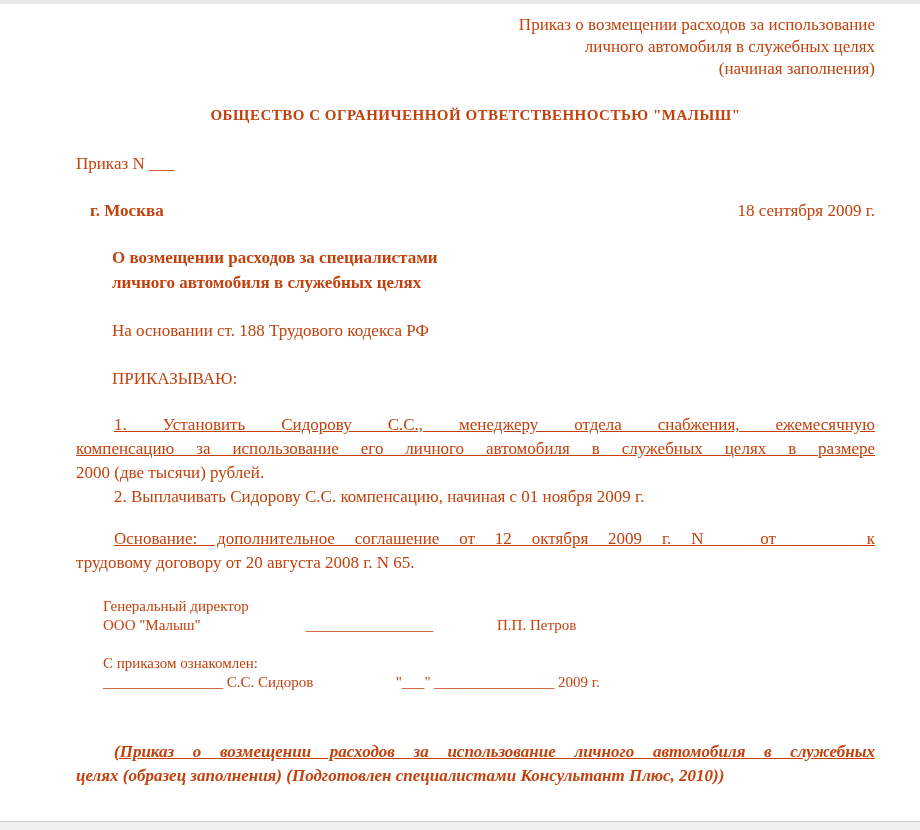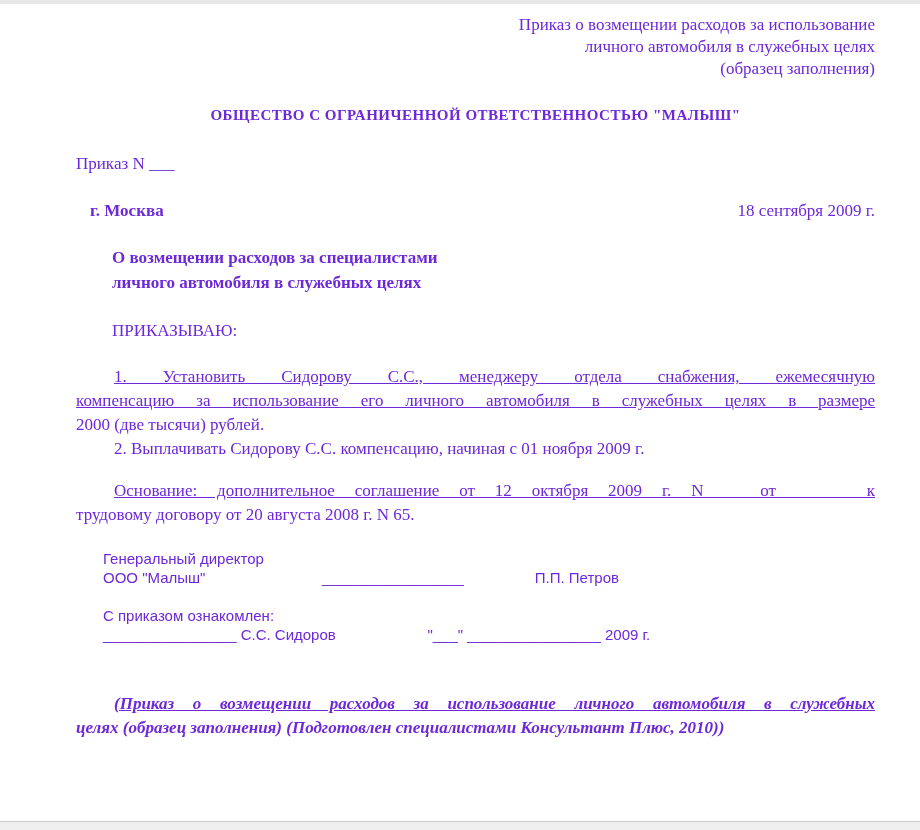--- a/index.html
+++ b/index.html
@@ -2,21 +2,21 @@
 <html><head>
 <meta charset="utf-8">
 <style>
   * { margin: 0; padding: 0; box-sizing: border-box; }
   html, body { background: #ffffff; }
   .page {
     position: relative;
     width: 920px;
     height: 830px;
     background: #ffffff;
-    color: #6d28d9;
+    color: #c2410c;
     font-family: "Liberation Serif", "DejaVu Serif", serif;
     overflow: hidden;
   }
   .top-strip {
     position: absolute;
     top: 0; left: 0; right: 0;
     height: 4px;
     background: #e7e7e7;
   }
   .content {
@@ -69,21 +69,21 @@
   .jline {
     line-height: 24px;
     text-align: justify;
     text-align-last: justify;
     text-decoration: underline;
   }
   .indent { text-indent: 38px; }
   .signature {
     margin-top: 22px;
     margin-left: 27px;
-    font-family: Liberation Sans, sans-serif;
+    font-family: Liberation Serif, serif;
     font-size: 15px;
     line-height: 19px;
   }
   .mline { white-space: pre; min-height: 19px; }
   .footer-note {
     margin-top: 48px;
     font-weight: bold;
     font-style: italic;
     line-height: 25px;
   }
@@ -99,37 +99,38 @@
 <body>
 
 <div class="page">
   <div class="top-strip"></div>
 
   <div class="content">
 
     <div class="header-caption">
       <div>Приказ о возмещении расходов за использование</div>
       <div>личного автомобиля в служебных целях</div>
-      <div>(образец заполнения)</div>
+      <div>(начиная заполнения)</div>
     </div>
 
     <div class="company-title">ОБЩЕСТВО С ОГРАНИЧЕННОЙ ОТВЕТСТВЕННОСТЬЮ "МАЛЫШ"</div>
 
     <div class="order-line">Приказ N ___</div>
 
     <div class="city-date">
       <span class="city">г. Москва</span>
       <span class="date">18 сентября 2009 г.</span>
     </div>
 
     <div class="subject">
       <div>О возмещении расходов за специалистами</div>
       <div>личного автомобиля в служебных целях</div>
     </div>
 
+    <div class="basis">На основании ст. 188 Трудового кодекса РФ</div>
 
     <div class="decree">ПРИКАЗЫВАЮ:</div>
 
     <div class="para">
       <div class="jline indent">1. Установить Сидорову С.С., менеджеру отдела снабжения, ежемесячную</div>
       <div class="jline">компенсацию за использование его личного автомобиля в служебных целях в размере</div>
       <div class="line">2000 (две тысячи) рублей.</div>
     </div>
 
     <div class="line indent">2. Выплачивать Сидорову С.С. компенсацию, начиная с 01 ноября 2009 г.</div>

